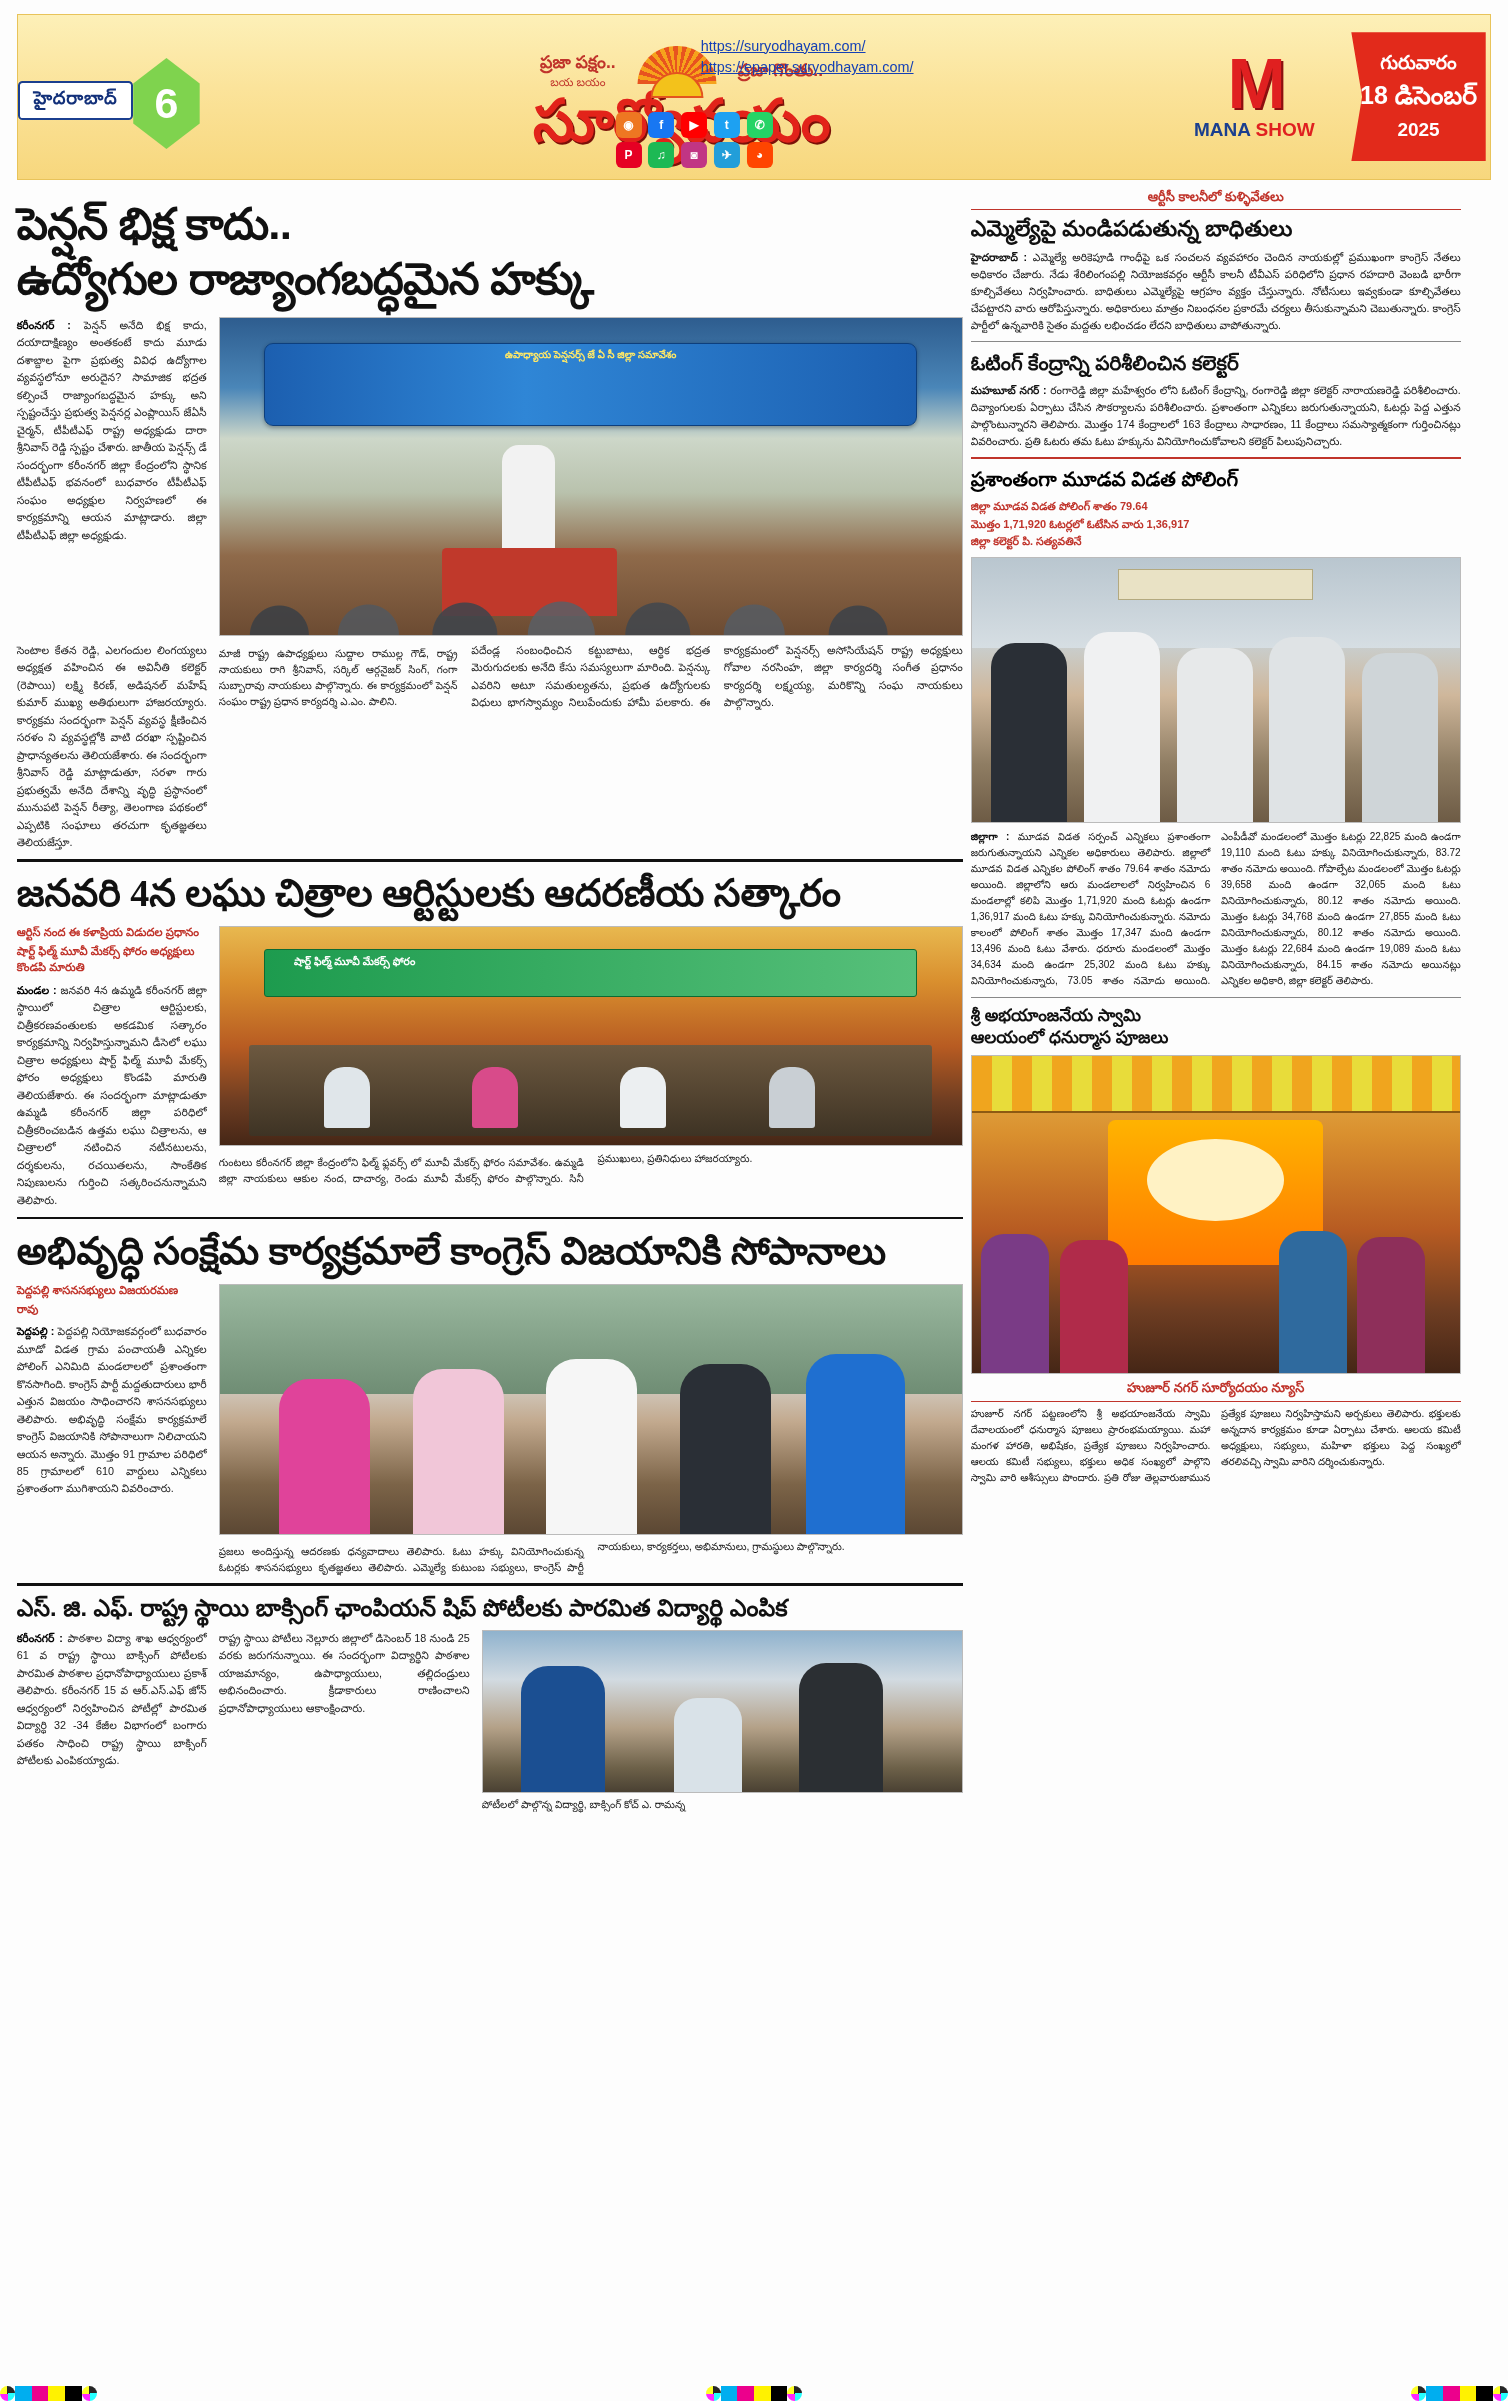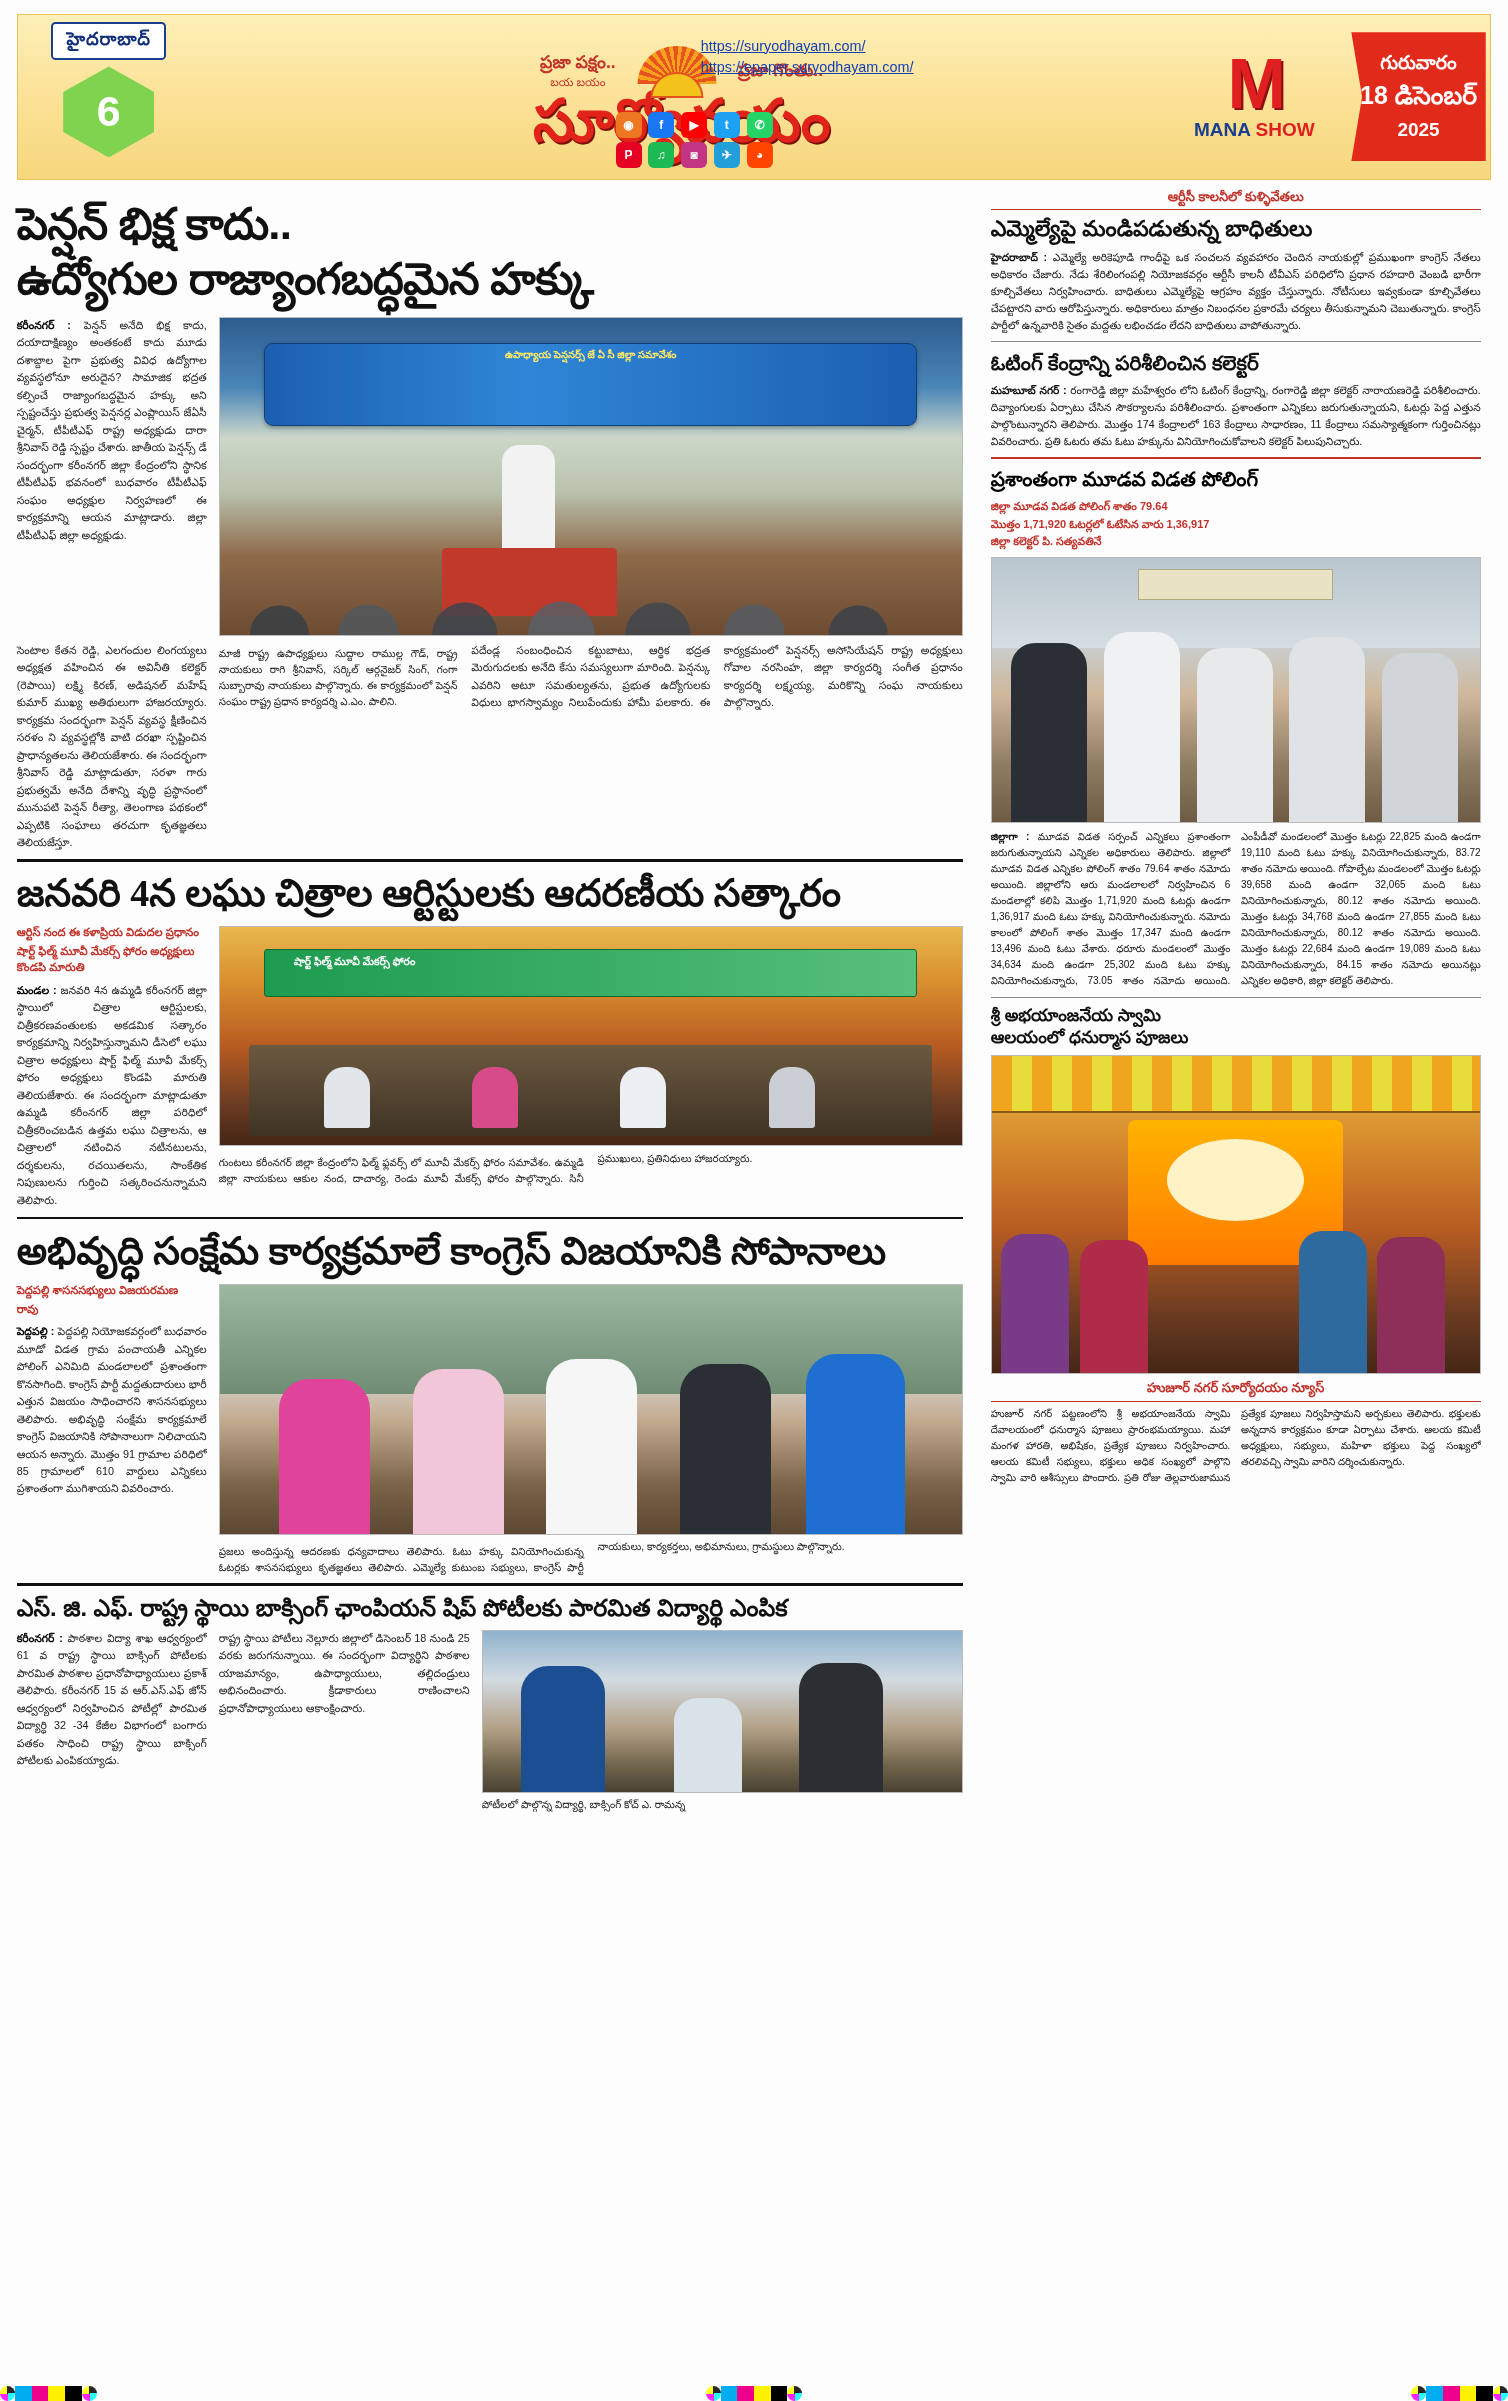--- a/index.html
+++ b/index.html
@@ -22,21 +22,21 @@
   .masthead {
     position:relative;
     height:166px;
     background:linear-gradient(180deg,#fdf0b8 0%, #fbe39a 45%, #f7d77d 100%);
     border:1.5px solid #e8c35a;
     display:flex; align-items:stretch;
     overflow:hidden;
   }
   .mh-left {
     width:182px; position:relative;
-    display:flex; flex-direction:column; align-items:center;
+    display:flex; flex-direction:row; align-items:center;
     padding-top:7.6px;
     text-align:center;
   }
   .city-badge {
     background:#ffffff; border:2.3px solid #1b3f8f; border-radius:4.6px;
     color:#12307a; font-weight:bold; font-size:18px;
     padding:4.6px 13.7px; letter-spacing:0.8px;
   }
   .page-num-shape {
     margin-top:6px;
@@ -113,21 +113,21 @@
     display:flex; flex-direction:column; align-items:center; justify-content:center;
     gap:3px; clip-path:polygon(0 0,100% 0,100% 100%,0 100%,8% 50%);
     font-weight:bold;
   }
   .date-flag .d1 { font-size:19px; }
   .date-flag .d2 { font-size:25px; }
   .date-flag .d3 { font-size:19px; }
 
   
   .content {
-    display:flex; gap:28px; margin-top:9px;
+    display:flex; gap:8px; margin-top:9px;
   }
   .col-main { width:946px; }
   .col-right { width:490px; }
 
   .rule { height:2.3px; background:#111; margin:7.6px 0; }
   .rule.thin { height:0.8px; background:#888; }
   .rule.red { background:#c0342b; height:1.5px; }
 
   h1.headline {
     font-size:44px; line-height:1.25; color:#111; font-weight:bold;

